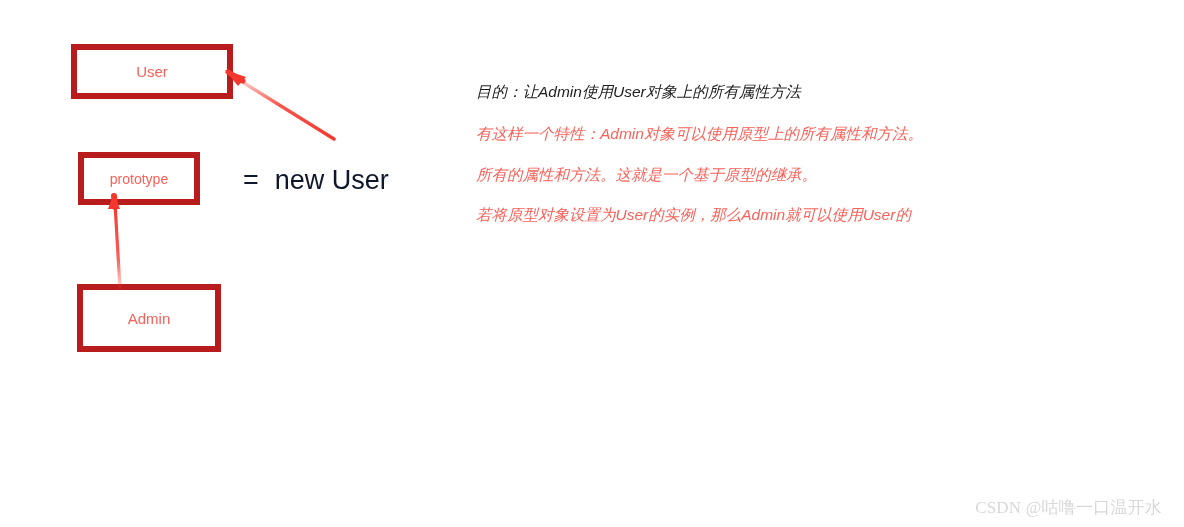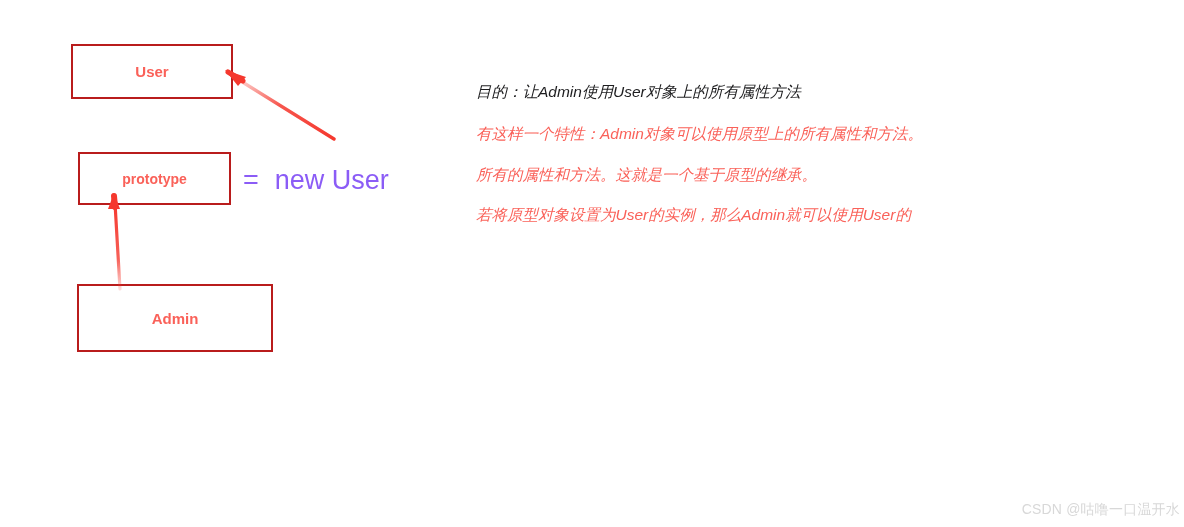--- a/index.html
+++ b/index.html
@@ -16,66 +16,65 @@
     width: 1184px;
     height: 527px;
     background: #ffffff;
     overflow: hidden;
   }
 
   
   .dbox {
     position: absolute;
     box-sizing: border-box;
-    border: 2px solid #b91c1c;
+    border: 6px solid #b91c1c;
     background: transparent;
     display: flex;
     align-items: center;
     justify-content: center;
-    font-weight: bold;
   }
   .dbox .dbox-label {
     color: #fa6159;
     font-family: "Liberation Sans", "DejaVu Sans", sans-serif;
     line-height: 1;
     white-space: nowrap;
   }
 
   #box-user {
     left: 71px;  top: 44px;
     width: 162px; height: 55px;
   }
   #box-user .dbox-label { font-size: 15px; }
 
   #box-prototype {
     left: 78px; top: 152px;
-    width: 153px; height: 53px;
+    width: 122px; height: 53px;
   }
   #box-prototype .dbox-label { font-size: 14px; }
 
   #box-admin {
     left: 77px; top: 284px;
-    width: 196px; height: 68px;
+    width: 144px; height: 68px;
   }
   #box-admin .dbox-label { font-size: 15px; }
 
   
   #arrows {
     position: absolute;
     left: 0; top: 0;
     width: 1184px; height: 527px;
     pointer-events: none;
   }
 
   
   #equation {
     position: absolute;
     left: 243px;
     top: 163px;
-    color: #8b5cf6;
+    color: #0f172a;
     font-size: 27px;
     font-family: "Liberation Sans", "DejaVu Sans", sans-serif;
     white-space: nowrap;
     line-height: 1.3;
   }
   #equation .eq-sign { margin-right: 16px; }
 
   
   #notes {
     position: absolute;
@@ -91,25 +90,25 @@
     margin: 0 0 26px 0;
     white-space: nowrap;
   }
   .note-line.tight { margin-bottom: 24px; }
   .note-dark { color: #1d1d1f; }
   .note-red  { color: #fa6159; }
 
   
   #watermark {
     position: absolute;
-    right: 4px;
+    right: 22px;
     bottom: 8px;
     color: #d8d8d8;
-    font-size: 14px;
-    font-family: Liberation Sans, sans-serif;
+    font-size: 17px;
+    font-family: Liberation Serif, serif;
     white-space: nowrap;
     letter-spacing: .2px;
   }
 </style>
 </head>
 <body>
 
 <div id="canvas">
 
   <div class="dbox" id="box-user">

